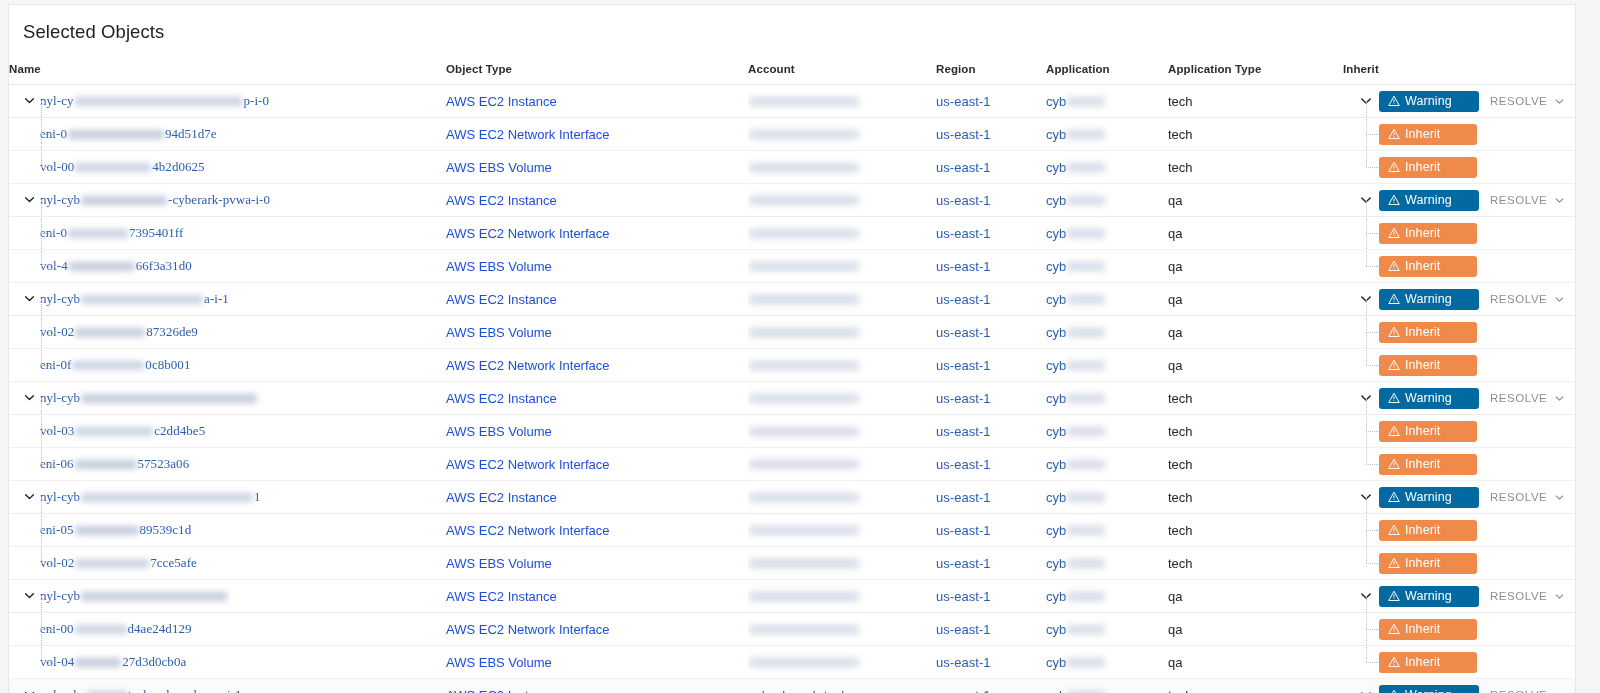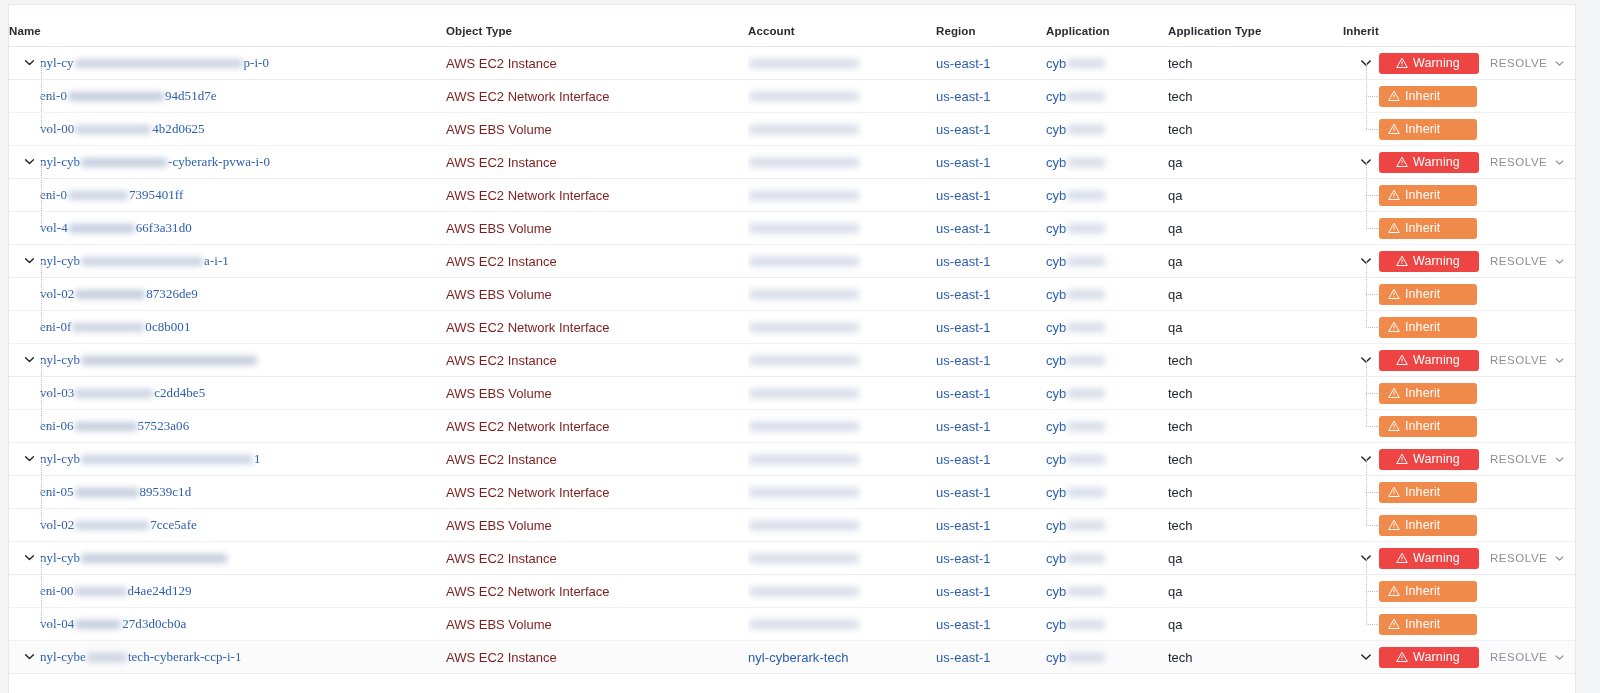--- a/index.html
+++ b/index.html
@@ -139,21 +139,21 @@
     gap: 5px;
     height: 21px;
     padding: 0 11px 0 9px;
     border-radius: 3px;
     color: #ffffff;
     font-size: 12.5px;
     letter-spacing: .1px;
     box-sizing: border-box;
     white-space: nowrap;
   }
-  .badge.warning { background: #ef4444; min-width: 100px; justify-content: center; }
+  .badge.warning { background: #0369a1; min-width: 100px; }
   .badge.inherit { background: #f08a4b; min-width: 98px; }
   .badge svg { display: block; flex: 0 0 auto; }
   .resolve {
     margin-left: 11px;
     color: #8d8d96;
     font-size: 11.5px;
     letter-spacing: .55px;
     display: inline-flex;
     align-items: center;
     gap: 7px;
@@ -168,28 +168,29 @@
   }
   .status-tree-h {
     position: absolute;
     left: 23px;
     top: 50%;
     width: 15px;
     border-top: 1px dotted #c0c0c8;
   }
 
   .tier { color: #22262e; }
-  .otype { color: #7f1d1d; }
+  .otype { color: #1d4ed8; }
 </style>
 </head>
 <body>
 
 <div id="root">
   <div class="card">
 
+    <div class="card-title">Selected Objects</div>
 
     <table class="objtable">
       <colgroup>
         <col class="c-name">
           <col class="c-type">
           <col class="c-acct">
         <col class="c-reg">
           <col class="c-app">
           <col class="c-tier">
           <col class="c-stat">

